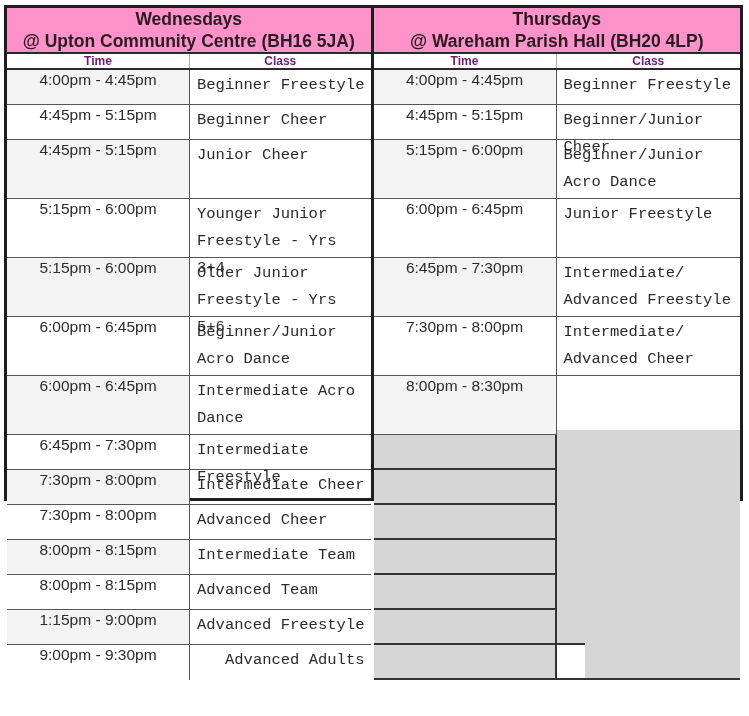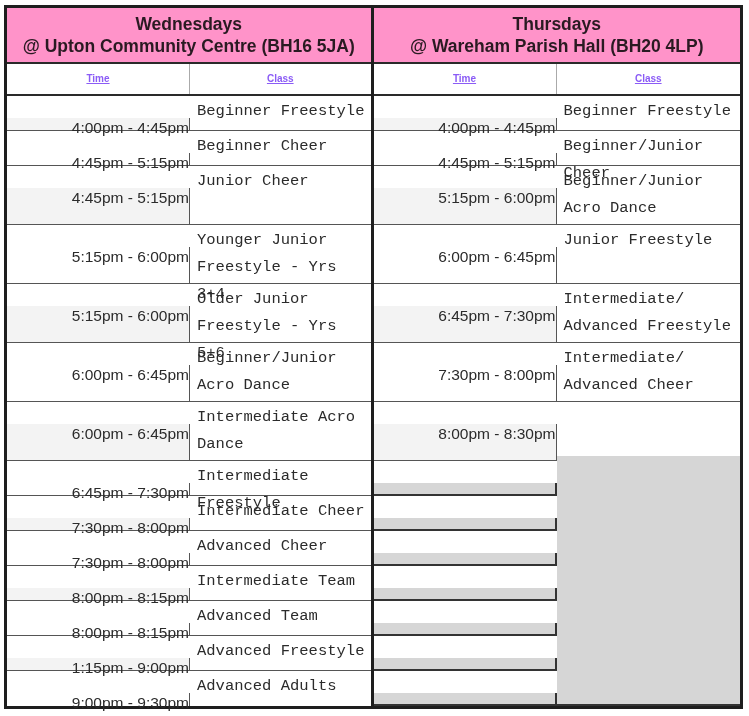--- a/index.html
+++ b/index.html
@@ -1,32 +1,32 @@
 <!DOCTYPE html>
 <html><head>
 <meta charset="utf-8">
 <style>
   html, body { margin:0; padding:0; background:#ffffff; }
   body { width:749px; height:716px; position:relative; overflow:hidden;
          font-family:"Liberation Sans", sans-serif; color:#222; }
-  .wrap { position:absolute; left:4px; top:5px; width:739px; height:704px;
+  .wrap { position:absolute; left:4px; top:5px; width:739px; height:496px;
           border:3px solid #1e1e1e; box-sizing:border-box; display:flex; }
   .panel { width:50%; height:100%; display:flex; flex-direction:column; box-sizing:border-box; }
   .panel.left { border-right:3px solid #1e1e1e; }
   .hdr { background:#ff93c9; height:58px; border-bottom:2px solid #2a2a2a;
          display:flex; flex-direction:column; align-items:center; justify-content:center;
          font-weight:bold; font-size:17.5px; color:#2a1a22; line-height:22px; text-align:center; }
   .sub { height:33px; display:flex; border-bottom:2px solid #2a2a2a; background:#fff; }
-  .sub div { display:flex; align-items:center; justify-content:center; font-weight:bold; font-size:10px; color:#8b5cf6;text-decoration:underline; }
+  .sub div { display:flex; align-items:center; justify-content:center; font-weight:bold; font-size:12px; color:#701a75; }
   .c-time { width:183px; box-sizing:border-box; border-right:1px solid #aaa; }
   .c-class { flex:1; }
   .row { display:flex; border-bottom:1px solid #555; box-sizing:border-box; }
-  .row:last-child { border-bottom:none; }
+  .row:last-child { border-bottom:none;gap:28px; }
   .row .t { width:183px; box-sizing:border-box; border-right:1px solid #555; background:#f3f3f3;
-            text-align:right; font-size:15.5px; color:#2b2b2b;margin-top:22px; }
+            text-align:center; font-size:15.5px; color:#2b2b2b; }
   .row .k { flex:1; padding:7px 0 0 7px; font-size:15.5px; color:#2b2b2b; line-height:27px; margin-top:-5px;font-family:Liberation Mono, monospace; }
   .row .t { line-height:20px; }
   .row.h1 { height:35px; }
   .row.h2 { height:59px; }
   .row.alt .t { background:#ffffff; }
   .panel.right .row .t { width:183px; }
   .row.empty .t, .row.empty .k { background:#d6d6d6; }
   .row.empty { border-bottom:2px solid #333; }
   .row.empty .t { border-right:2px solid #333; }
   .rows { flex:1; display:flex; flex-direction:column; }

